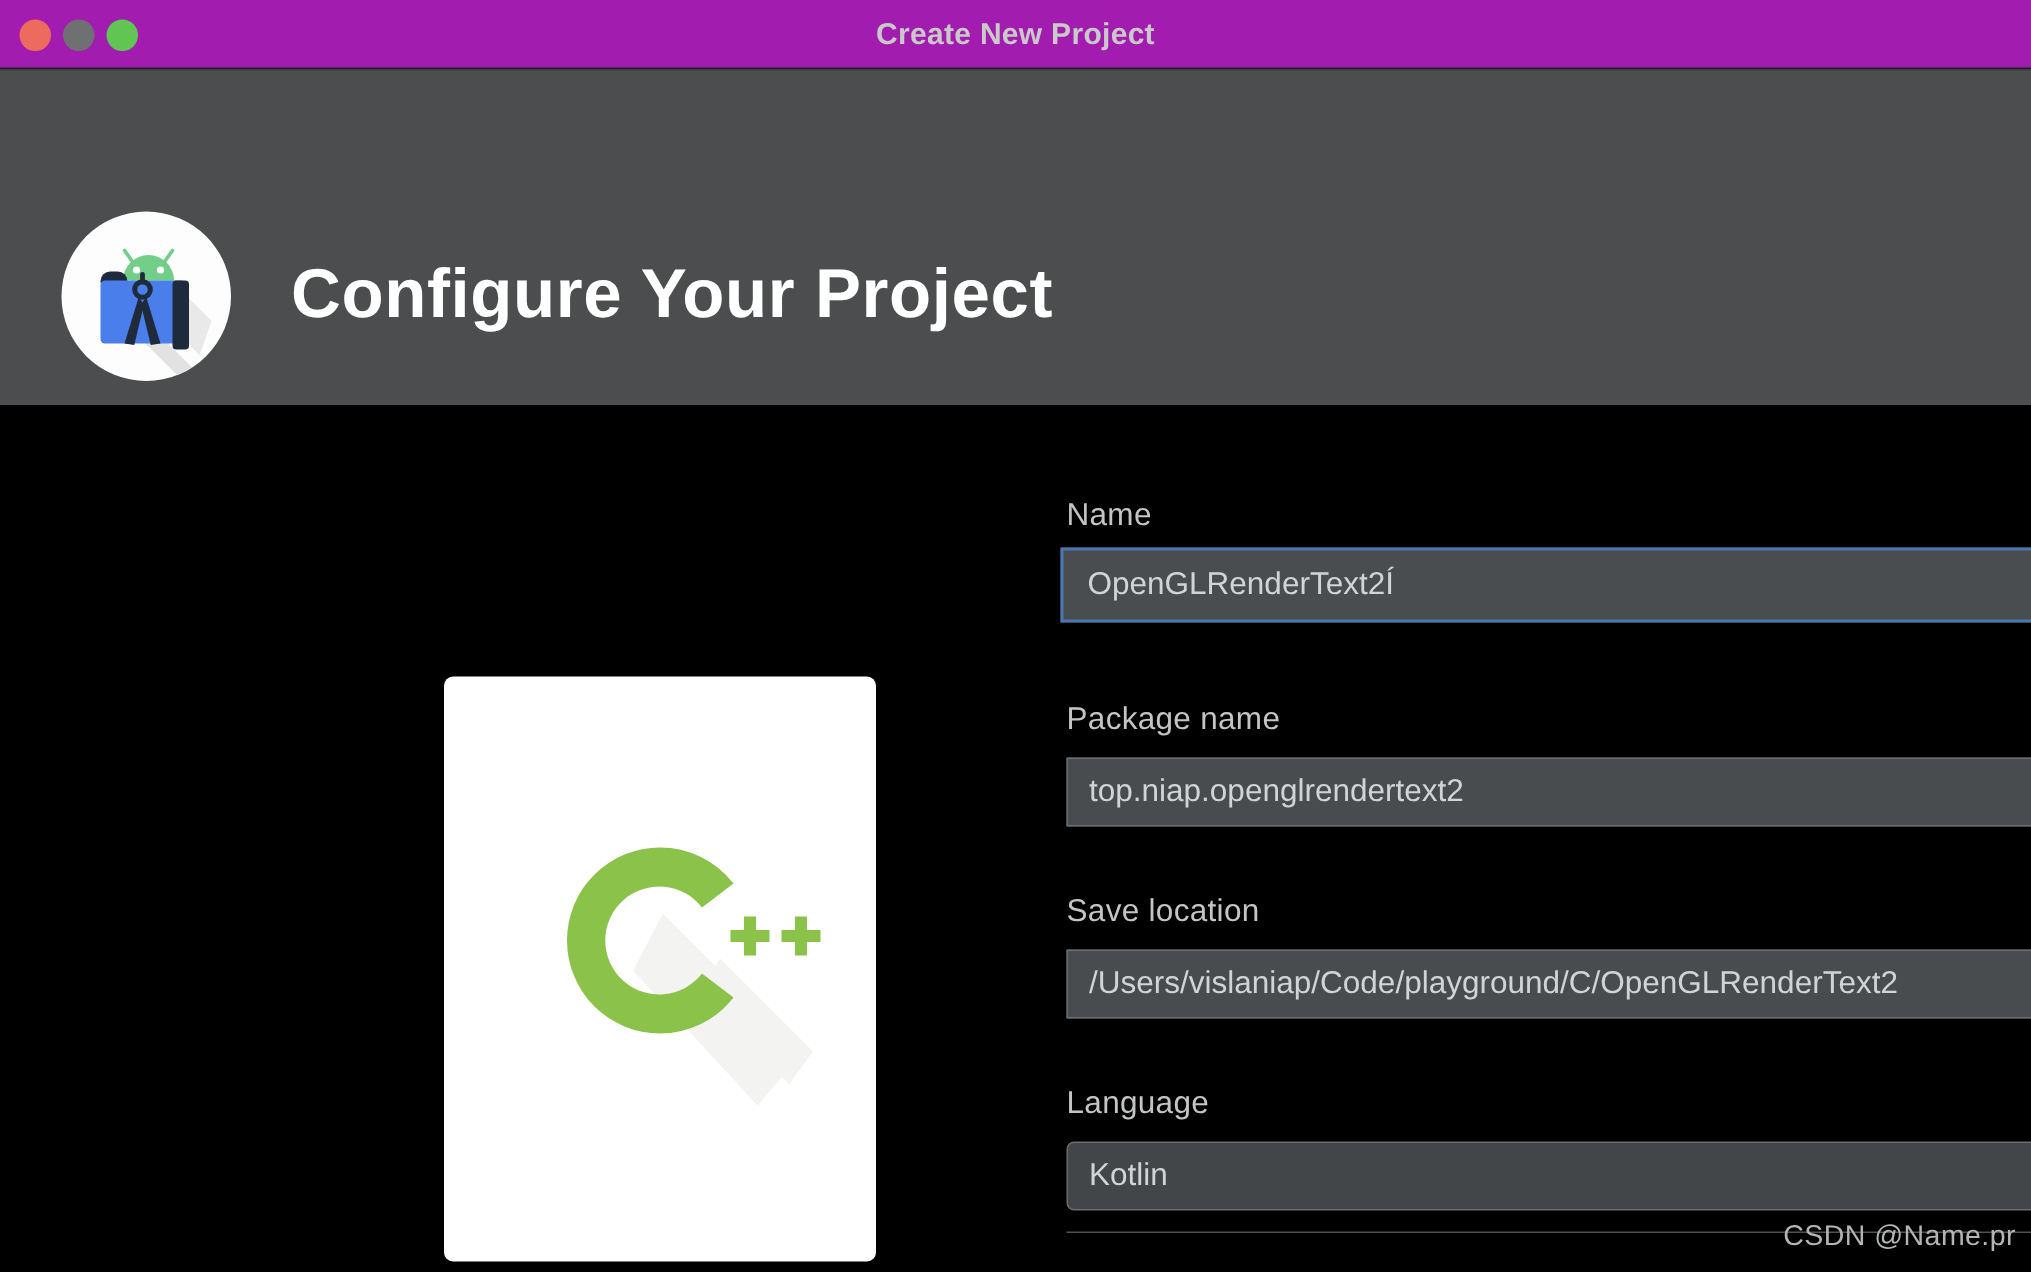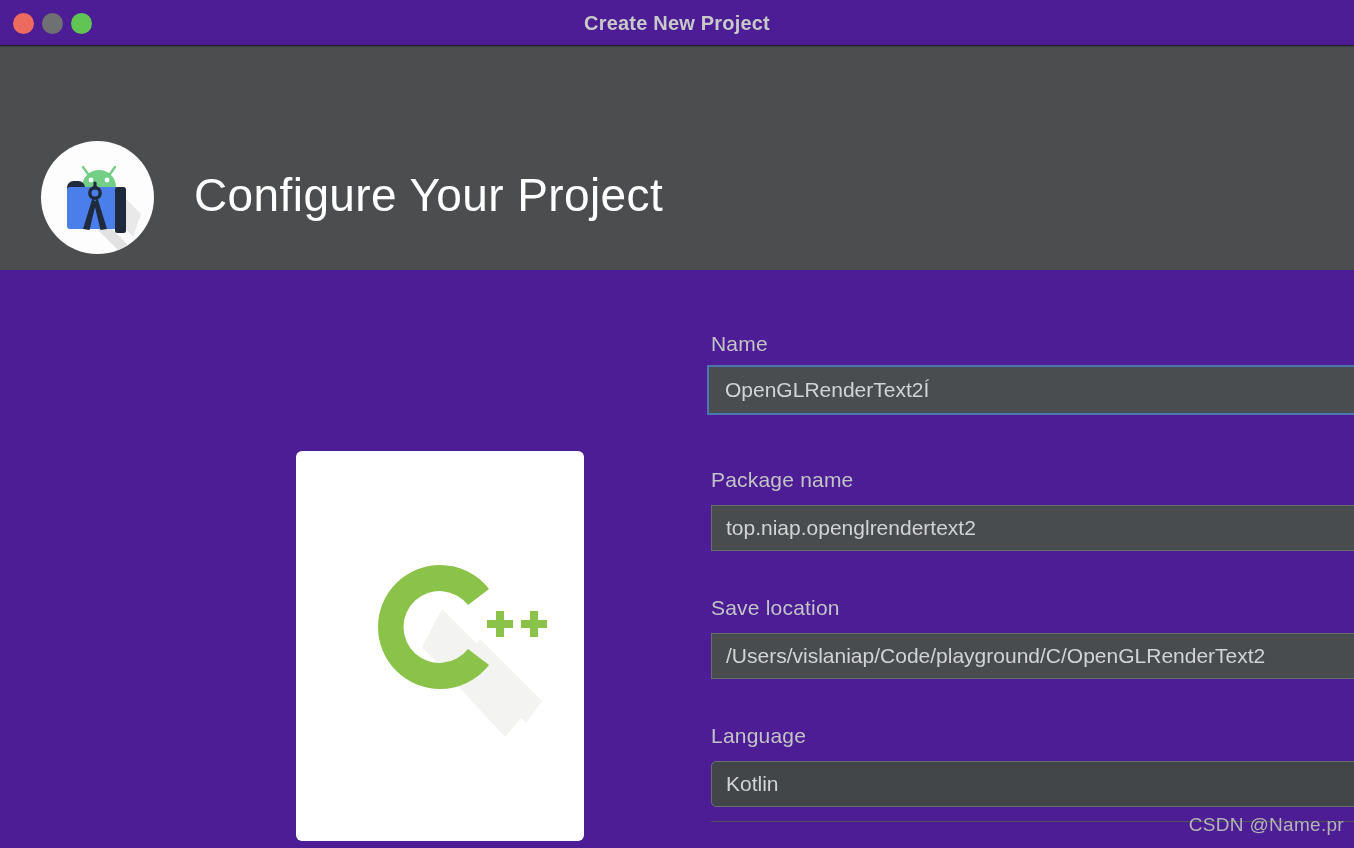--- a/index.html
+++ b/index.html
@@ -8,21 +8,21 @@
     overflow: hidden;
     background: #3c3e40;
     font-family: "Liberation Sans", sans-serif;
     -webkit-font-smoothing: antialiased;
   }
 
   
   .titlebar {
     position: absolute; left: 0; top: 0;
     width: 1354px; height: 46px;
-    background: #4c1d95;
+    background: #a21caf;
     border-bottom: 1px solid #1f2021;
     display: flex; align-items: center;
   }
   .traffic {
     position: absolute; left: 13px; top: 0; height: 46px;
     display: flex; align-items: center; gap: 8px;
   }
   .light { width: 21px; height: 21px; border-radius: 50%; display: block; }
   .light.close { background: #ed6a5e; }
   .light.min   { background: #6f7071; }
@@ -44,29 +44,29 @@
   }
   .as-logo {
     position: absolute; left: 41px; top: 94px;
     width: 113px; height: 113px; border-radius: 50%;
     background: #fdfdfd;
     overflow: hidden;
   }
   .as-logo svg { display: block; width: 113px; height: 113px; }
   .header-title {
     position: absolute; left: 194px; top: 121px;
-    font-size: 46px; font-weight: 400; color: #ffffff;
+    font-size: 46px; font-weight: 700; color: #ffffff;
     letter-spacing: .4px; white-space: nowrap;
   }
 
   
   .body-area {
     position: absolute; left: 0; top: 270px;
     width: 1354px; height: 578px;
-    background: #4c1d95;
+    background: #000000;
   }
 
   
   .preview-card {
     position: absolute; left: 296px; top: 181px;
     width: 288px; height: 390px;
     background: #ffffff;
     border-radius: 6px;
     overflow: hidden;
   }

